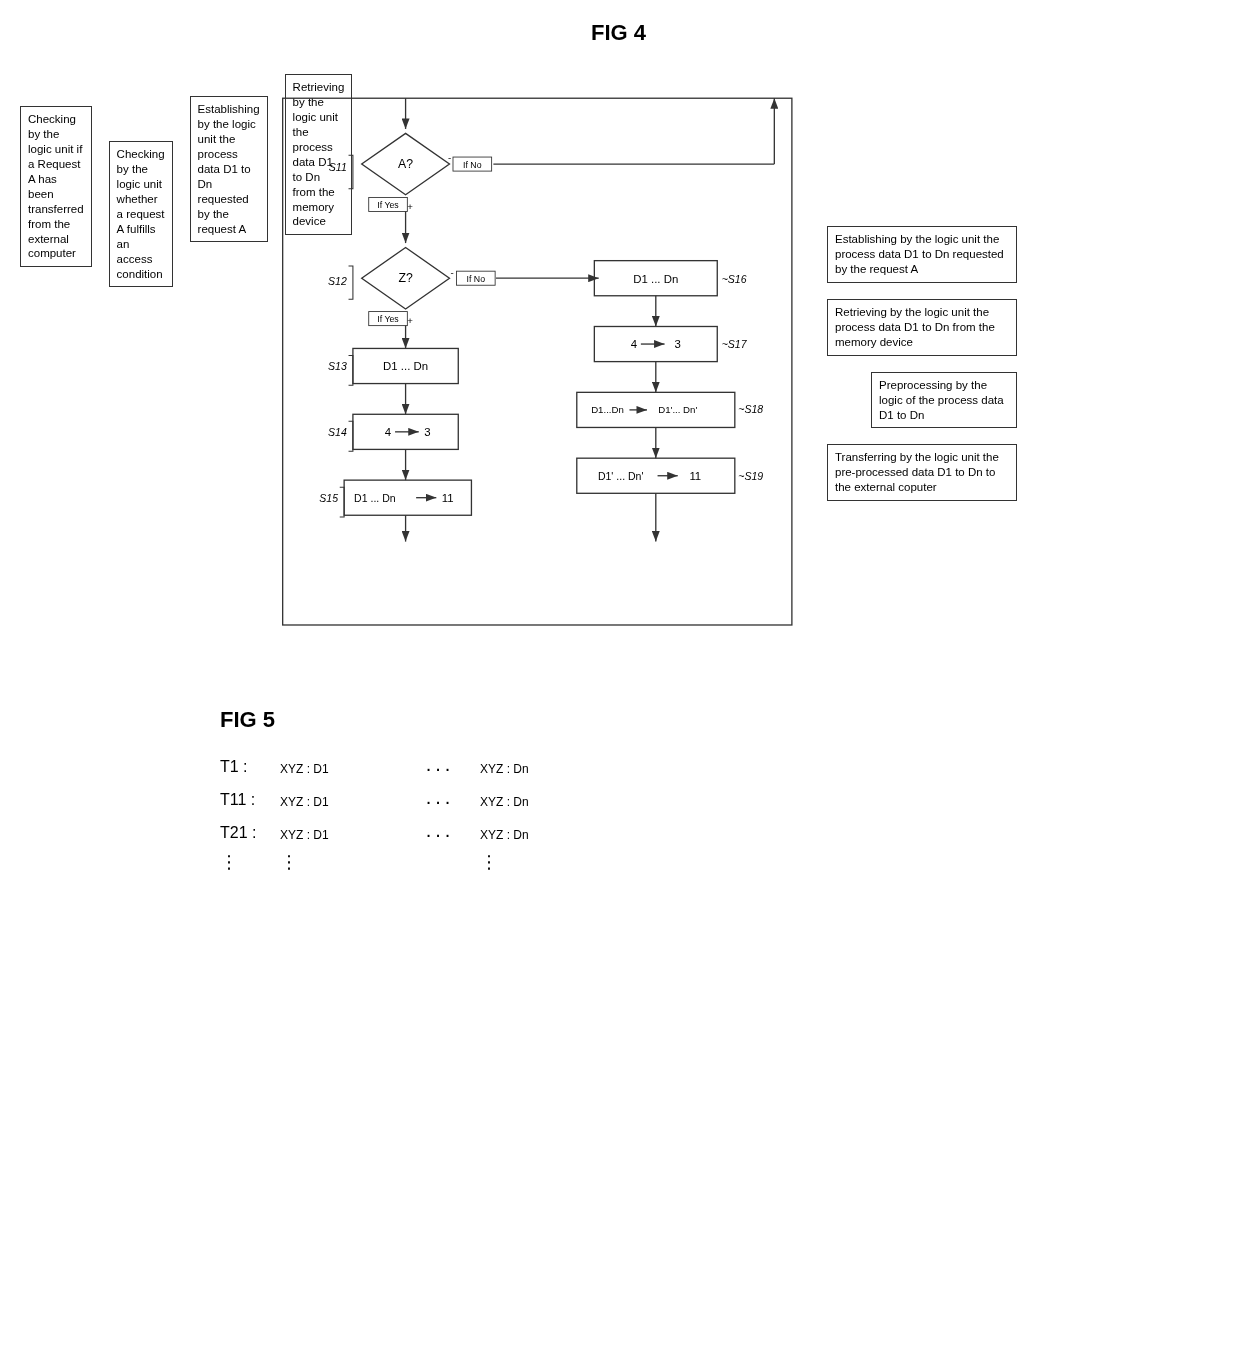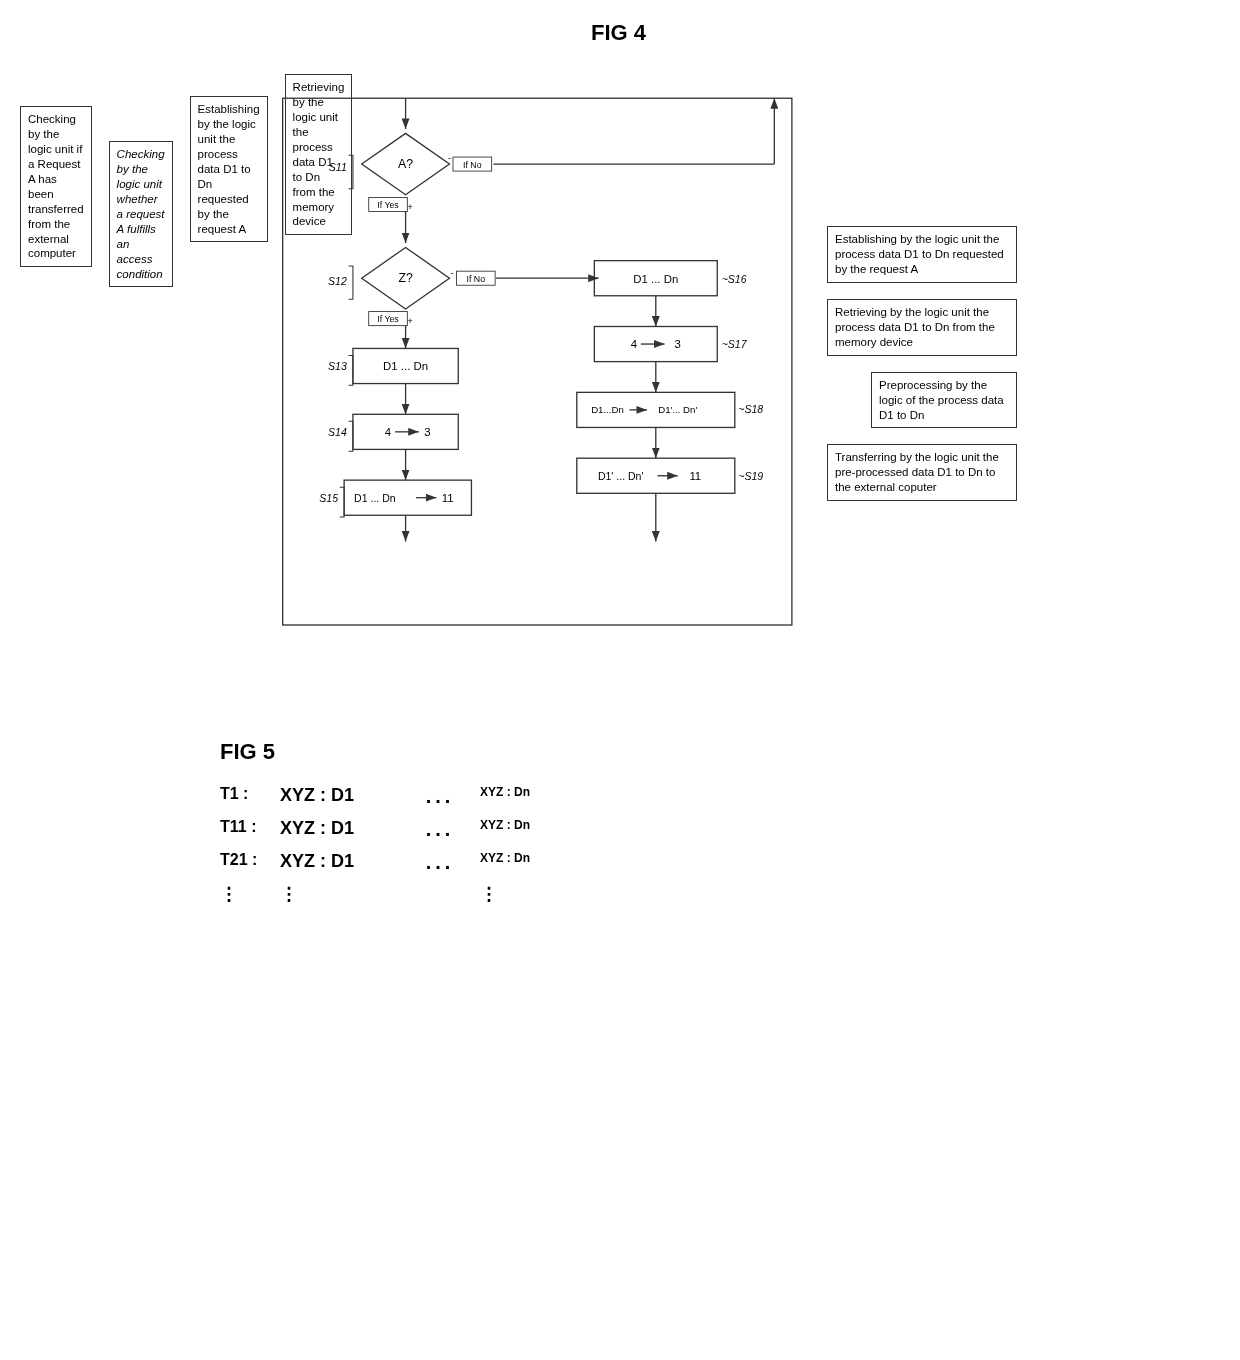--- a/index.html
+++ b/index.html
@@ -69,52 +69,51 @@
     }
 
     
     .flowchart-svg {
       width: 100%;
       height: 620px;
     }
 
     
     .fig5-section {
-      margin-top: 60px;
+      margin-top: 28px;
       padding-left: 200px;
     }
 
     .fig5-title {
       font-size: 22px;
       font-weight: bold;
       margin-bottom: 20px;
     }
 
     .fig5-table {
       display: flex;
       flex-direction: column;
       gap: 10px;
     }
 
     .fig5-row {
       display: flex;
       flex-direction: row;
-      align-items: flex-start;
+      align-items: flex-end;
       gap: 0;
-      font-weight: bold;
     }
 
     .fig5-t {
       width: 60px;
       font-size: 16px;
     }
 
     .fig5-xyz1 {
       width: 120px;
-      font-size: 18px;
+      font-size: 12px;
     }
 
     .fig5-dots {
       width: 80px;
       font-size: 20px;
       text-align: center;
       letter-spacing: 4px;
     }
 
     .fig5-xyz2 {
@@ -137,21 +136,21 @@
   <div class="fig4-container">
 
     <div class="left-annotations">
 
       <div style="margin-top: 50px; margin-bottom: 8px;">
         <div class="annotation-box">
           <span>Checking by the logic unit if a Request A has been transferred from the external computer</span>
         </div>
       </div>
 
-      <div style="margin-top: 85px; margin-bottom: 4px; font-style: italic;">
+      <div style="margin-top: 85px; margin-bottom: 4px;">
         <div class="annotation-box">
           <span>Checking by the logic unit whether a request A fulfills an access condition</span>
         </div>
       </div>
 
       <div style="margin-top: 40px; margin-bottom: 8px;">
         <div class="annotation-box">
           <span>Establishing by the logic unit the process data D1 to Dn requested by the request A</span>
         </div>
       </div>

